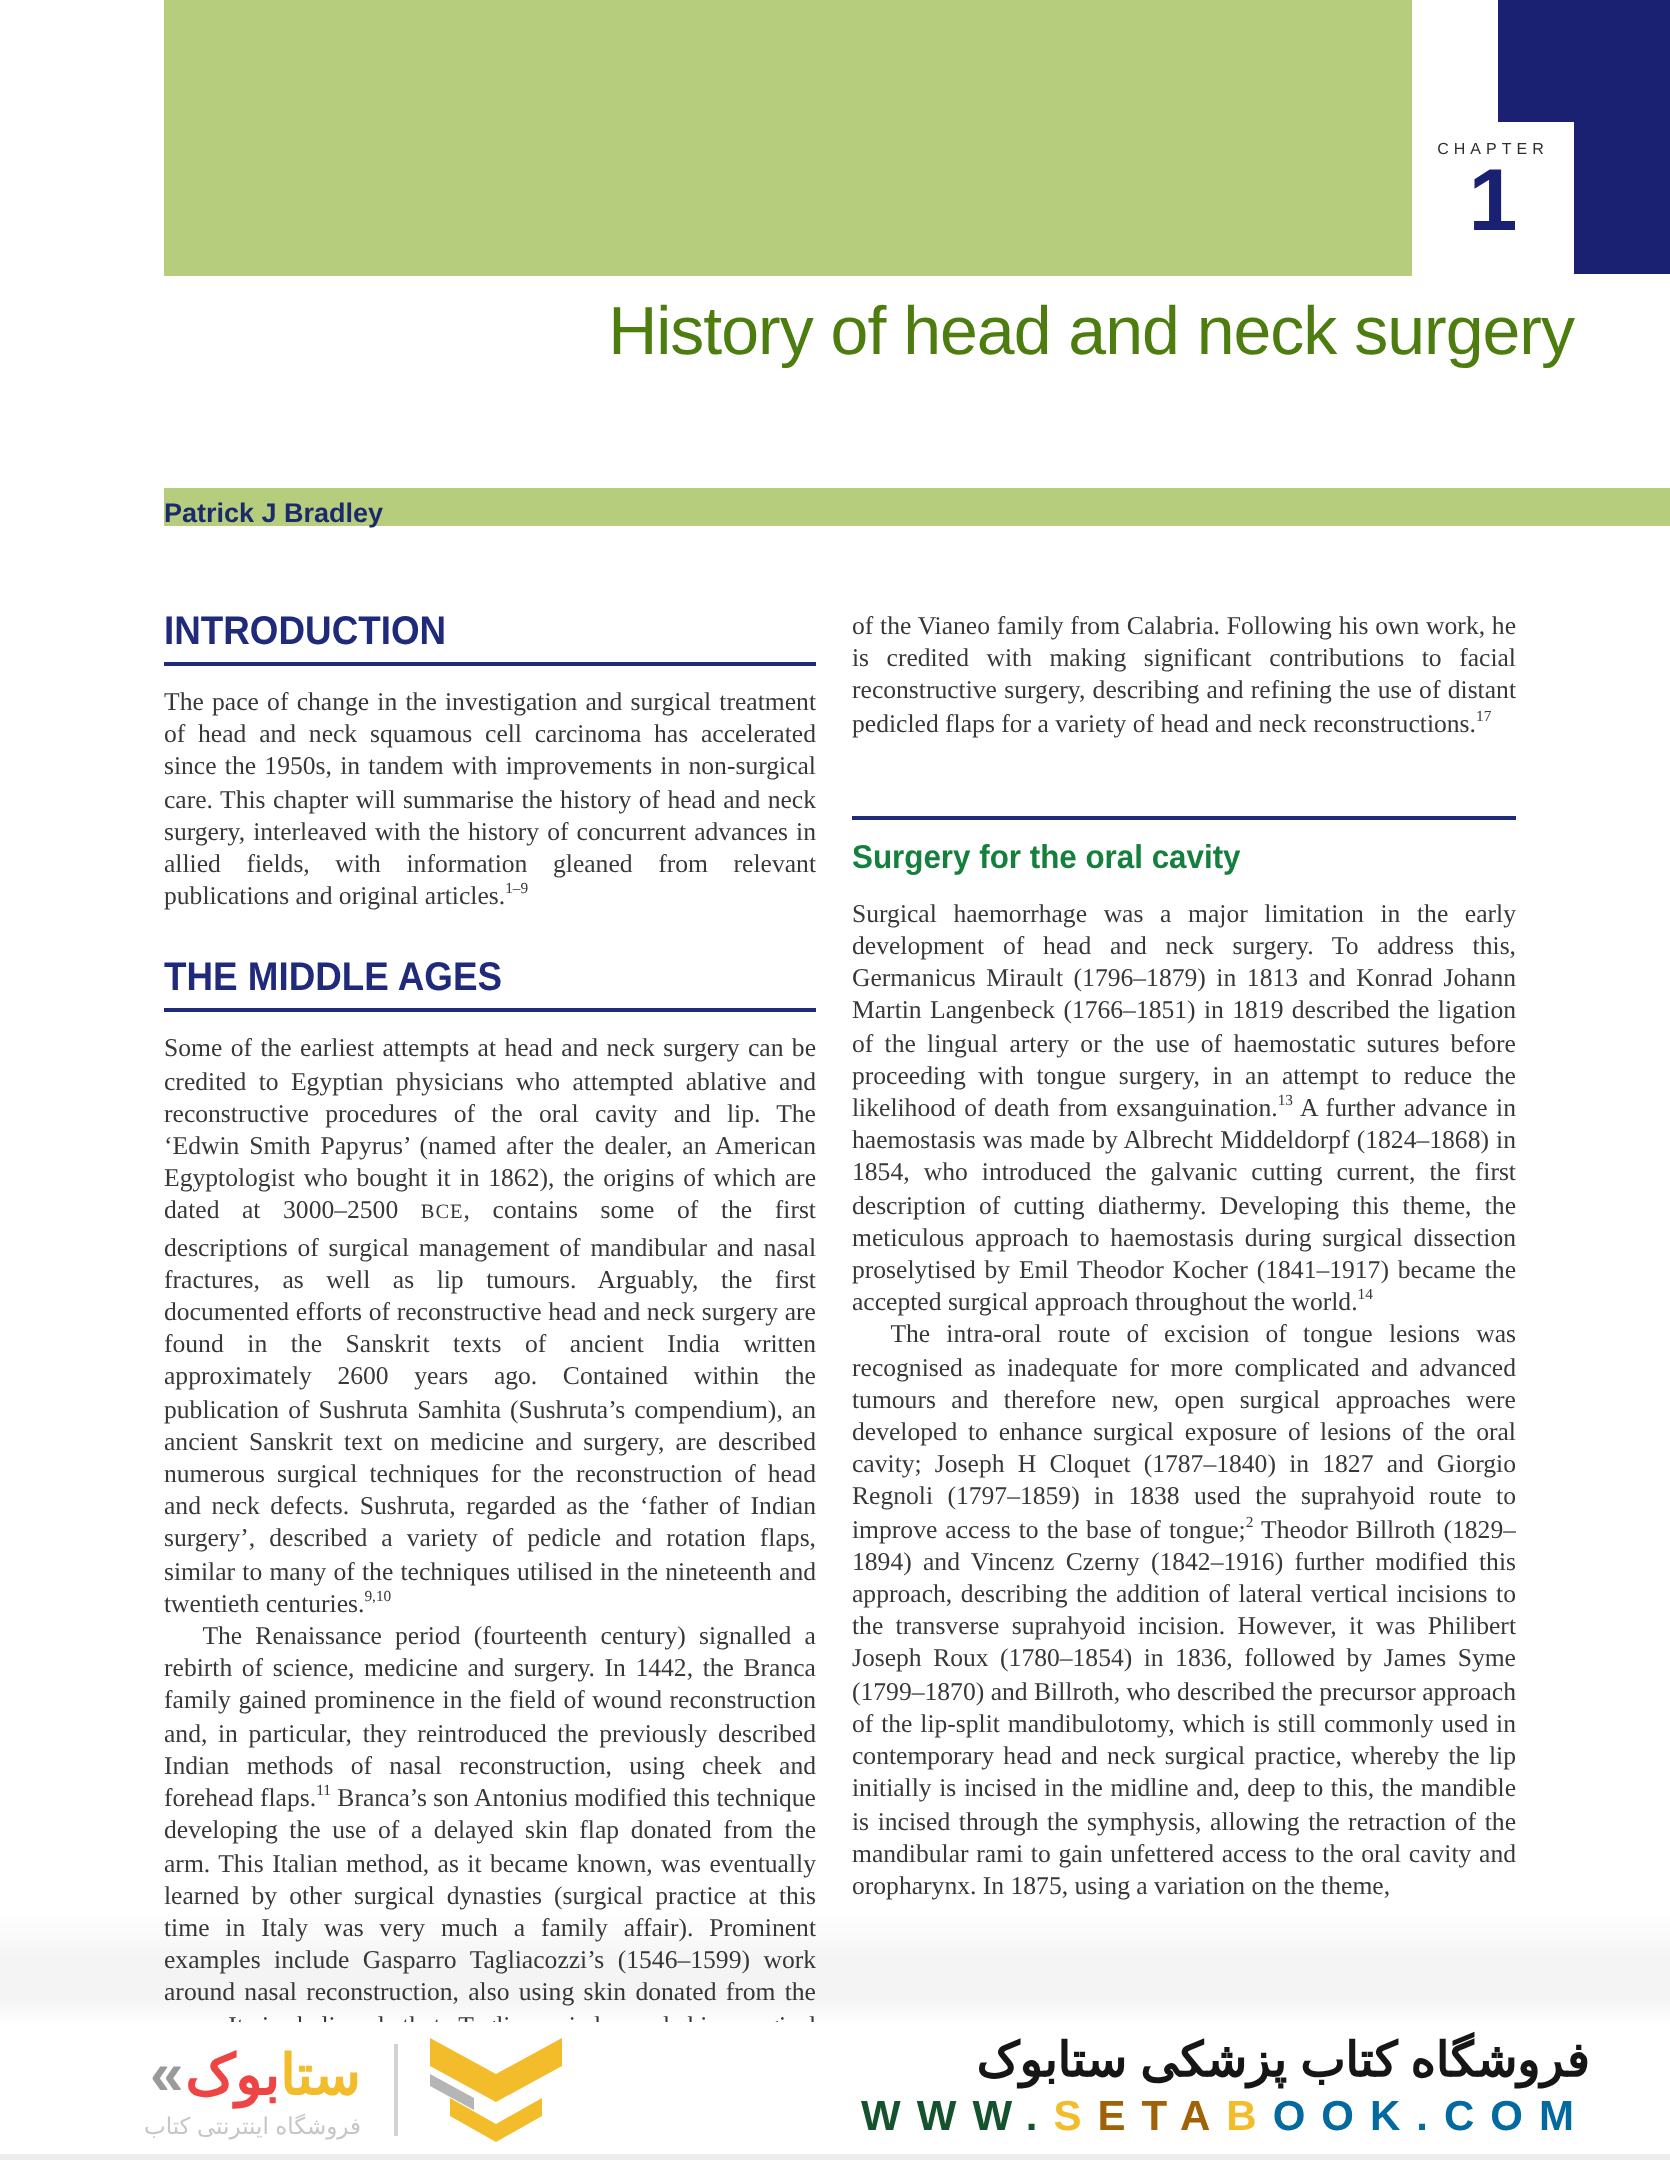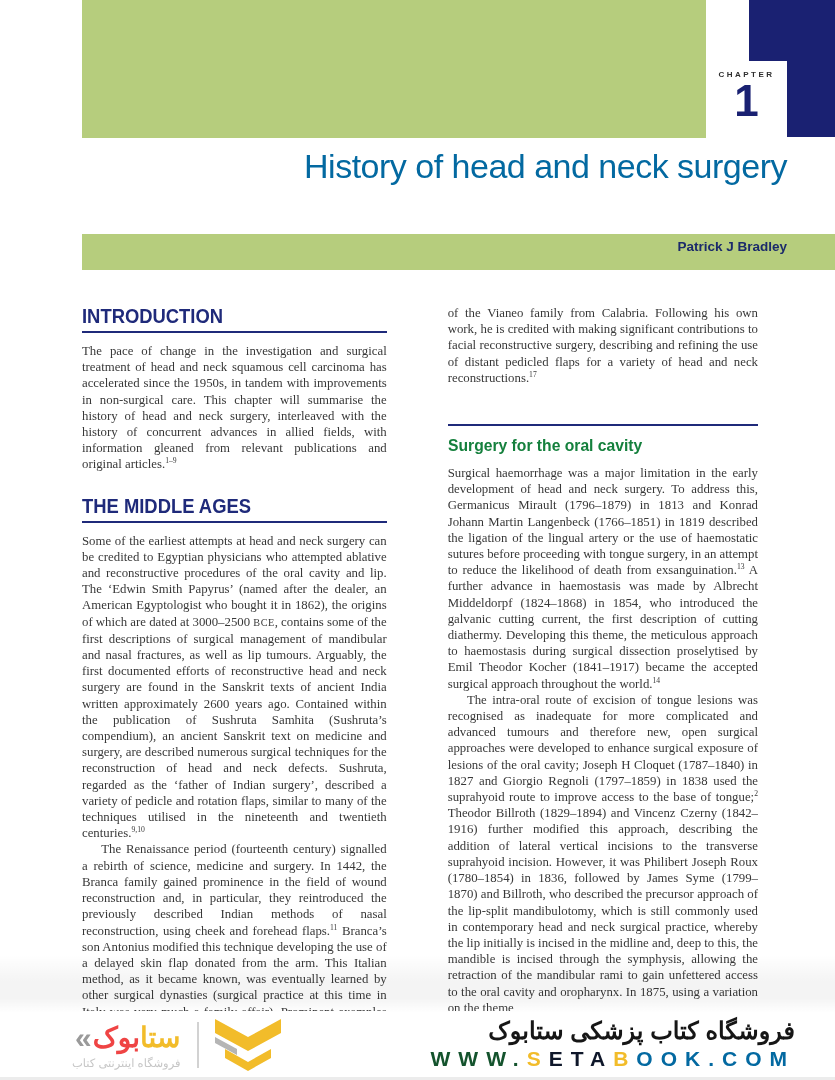--- a/index.html
+++ b/index.html
@@ -3,33 +3,33 @@
 <meta charset="utf-8">
 <style>
   html,body{margin:0;padding:0;background:#e8e8e8;}
   .page{position:relative;width:835px;height:1080px;margin:0 auto;background:#ffffff;overflow:hidden;
         font-family:"Liberation Sans",sans-serif;}
   
   .green-block{position:absolute;left:82px;top:0;width:624px;height:138px;background:#b6cd7d;}
   .navy-block{position:absolute;left:749px;top:0;width:86px;height:137px;background:#1a2172;}
   .chapter-box{position:absolute;left:706px;top:61px;width:81px;height:76px;background:#ffffff;
                text-align:center;}
-  .chapter-label{display:block;margin-top:9px;font-size:8px;font-weight:bold;letter-spacing:2.5px;
+  .chapter-label{display:block;margin-top:9px;font-size:8px;font-weight:normal;letter-spacing:2.5px;
                  color:#2e2e2e;}
   .chapter-number{display:block;margin-top:0;font-size:44px;line-height:44px;font-weight:bold;
                   color:#1a2172;}
   .page-title{position:absolute;right:48px;top:146px;margin:0;font-size:34px;line-height:40px;
-              font-weight:normal;letter-spacing:-0.5px;color:#0369a1;text-align:right;}
-  .author-bar{position:absolute;left:82px;right:0;top:234px;height:36px;background:#b6cd7d;
-              text-align:right;}
+              font-weight:normal;letter-spacing:-0.5px;color:#4d7c0f;text-align:right;}
+  .author-bar{position:absolute;left:82px;right:0;top:244px;height:19px;background:#b6cd7d;
+              text-align:left;}
   .author-name{display:inline-block;padding-right:48px;font-size:13.5px;line-height:25px;
                font-weight:bold;color:#1b2a6b;}
   
   .main{position:absolute;left:82px;top:305px;width:676px;height:706px;overflow:hidden;
-        display:flex;gap:43px;}
+        display:flex;}
   .col-left{width:326px;margin-right:18px;}
   .col-right{width:332px;}
   h2.sec{margin:0;font-size:20px;line-height:22px;color:#1f2a7a;}
   h2.sec span{display:inline-block;transform:scaleX(0.92);transform-origin:left;
               font-weight:bold;letter-spacing:0;white-space:nowrap;}
   .rule{height:0;border-bottom:2.5px solid #1f2a7a;margin-top:4px;}
   h3.sub{margin:9px 0 0 0;font-size:16.5px;line-height:20px;color:#15803d;}
   h3.sub span{display:inline-block;transform:scaleX(0.95);transform-origin:left;font-weight:bold;}
   .sec2{margin-top:22px;}
   .sec3{margin-top:38px;}
@@ -128,19 +128,19 @@
       <div class="logo-divider"></div>
       <svg class="logo-emblem" width="66" height="56" viewBox="0 0 66 56" xmlns="http://www.w3.org/2000/svg">
         <polygon points="0,2 33,20 66,2 66,16 33,34 0,16" fill="#f2bc2a"></polygon>
         <polygon points="0,20 22,32 22,38 0,26" fill="#b5b5b5"></polygon>
         <polygon points="10,32 33,45 56,32 56,41 33,54 10,41" fill="#f2bc2a"></polygon>
       </svg>
     </div>
 
     <div class="footer-right">
       <div class="store-line" dir="rtl">فروشگاه کتاب پزشکی ستابوک</div>
-      <div class="www-line"><span style="color:#14532d">WWW.</span><span style="color:#f2bc2a">S</span><span style="color:#0f172a">ETA</span><span style="color:#f2bc2a">B</span><span style="color:#0369a1">OOK.COM</span></div>
+      <div class="www-line"><span style="color:#14532d">WWW.</span><span style="color:#f2bc2a">S</span><span style="color:#a16207">ETA</span><span style="color:#f2bc2a">B</span><span style="color:#0369a1">OOK.COM</span></div>
     </div>
 
   </div>
 
   <div class="bottom-edge"></div>
 </div>
 
 </body></html>

